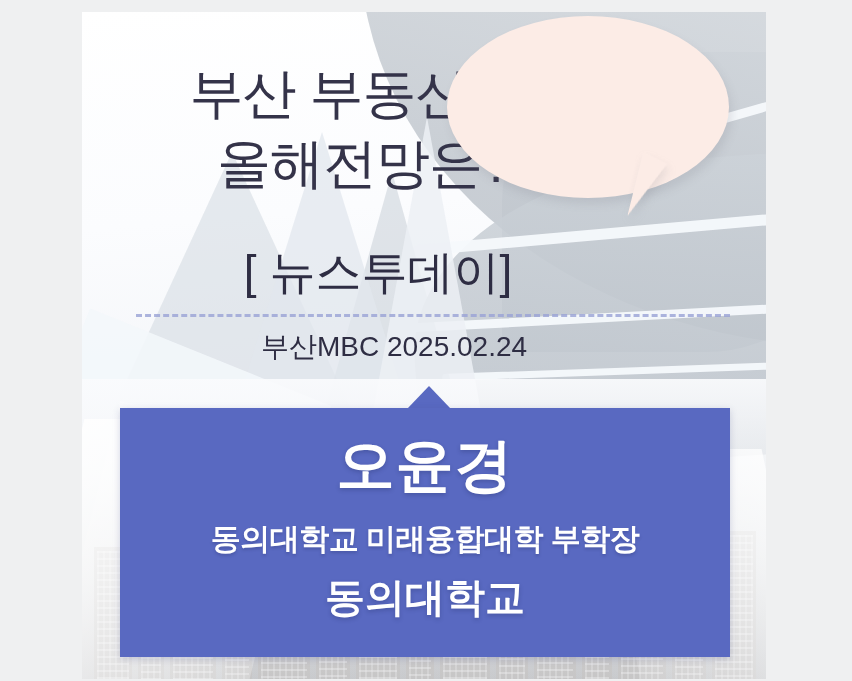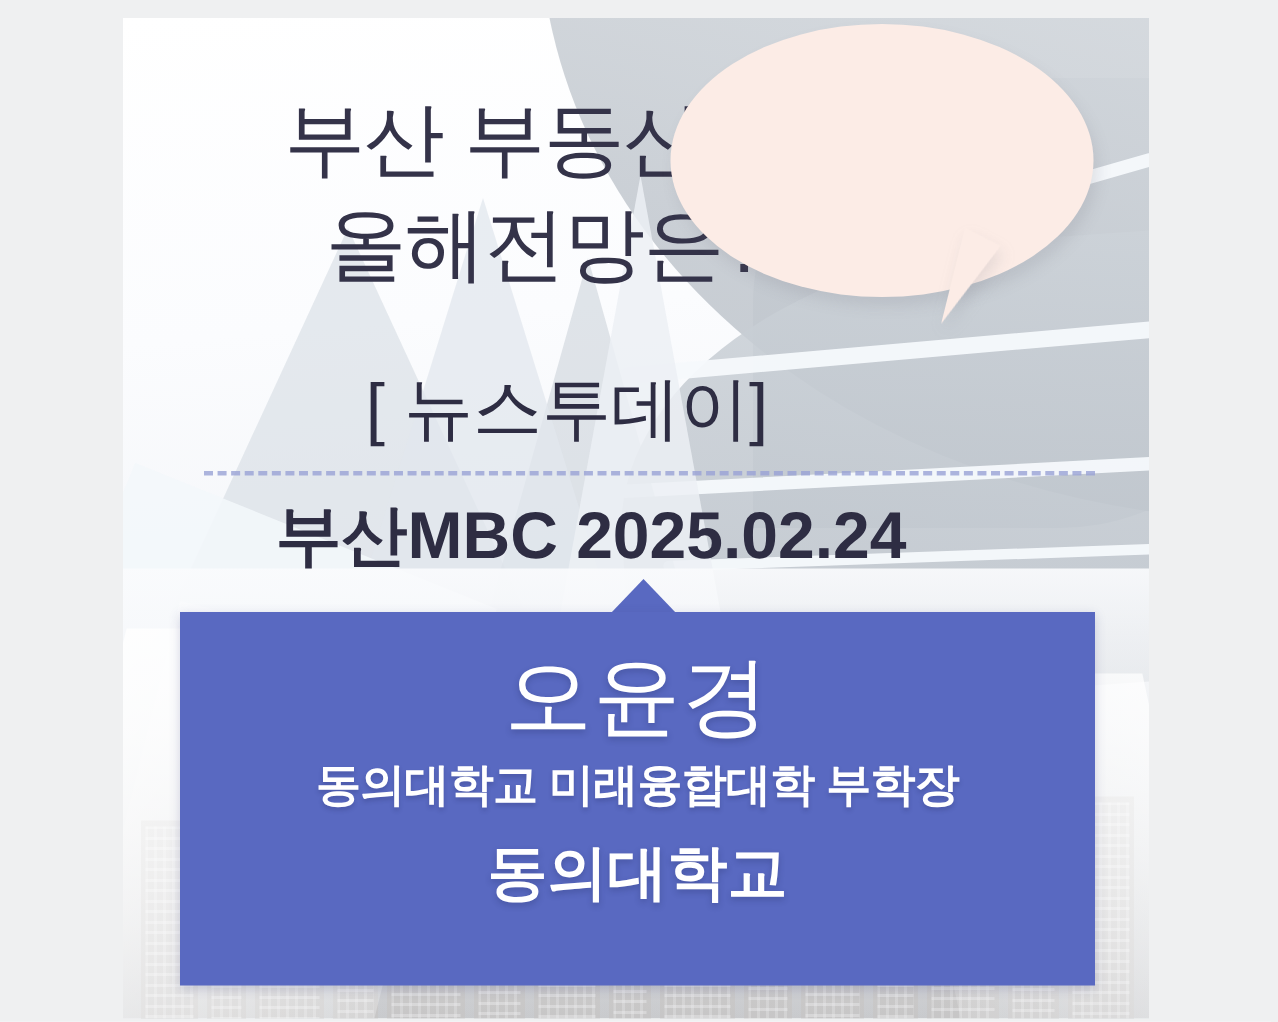--- a/index.html
+++ b/index.html
@@ -148,44 +148,44 @@
   #divider {
     position:absolute; left:54px; top:302px; width:594px; height:0;
     border-top:3px dashed #9aa3d6;
     opacity:.8;
   }
 
   
   #broadcast {
     position:absolute; left:0; top:316px; width:684px;
     text-align:center; color:#2e2d43;
-    font-size:44px; letter-spacing:0px; font-weight:700;
+    font-size:28px; letter-spacing:0px; font-weight:400;
     padding-right:60px;
   }
 
   
   #guest-pointer {
     position:absolute; left:325px; top:374px; width:0; height:0;
     border-left:22px solid transparent;
     border-right:22px solid transparent;
     border-bottom:23px solid #5969c1;
   }
   #guest-box {
     position:absolute; left:38px; top:396px; width:610px; height:249px;
     background:#5969c1;
     box-shadow:0 2px 7px rgba(60,70,130,.22);
     color:#ffffff; text-align:center;
   }
   #guest-name {
     margin-top:24px;
-    font-size:58px; font-weight:normal; letter-spacing:1px; line-height:1.15;
+    font-size:58px; font-weight:bold; letter-spacing:1px; line-height:1.15;
     text-shadow:0 2px 4px rgba(30,40,90,.28);
   }
   #guest-title {
-    margin-top:4px;
+    margin-top:20px;
     font-size:30px; font-weight:bold; letter-spacing:-0.5px;
     text-shadow:0 2px 3px rgba(30,40,90,.25);
   }
   #guest-subtitle {
     margin-top:10px;
     font-size:40px; font-weight:bold; letter-spacing:0px;
     text-shadow:0 2px 4px rgba(30,40,90,.28);
   }
 </style>
 </head>

